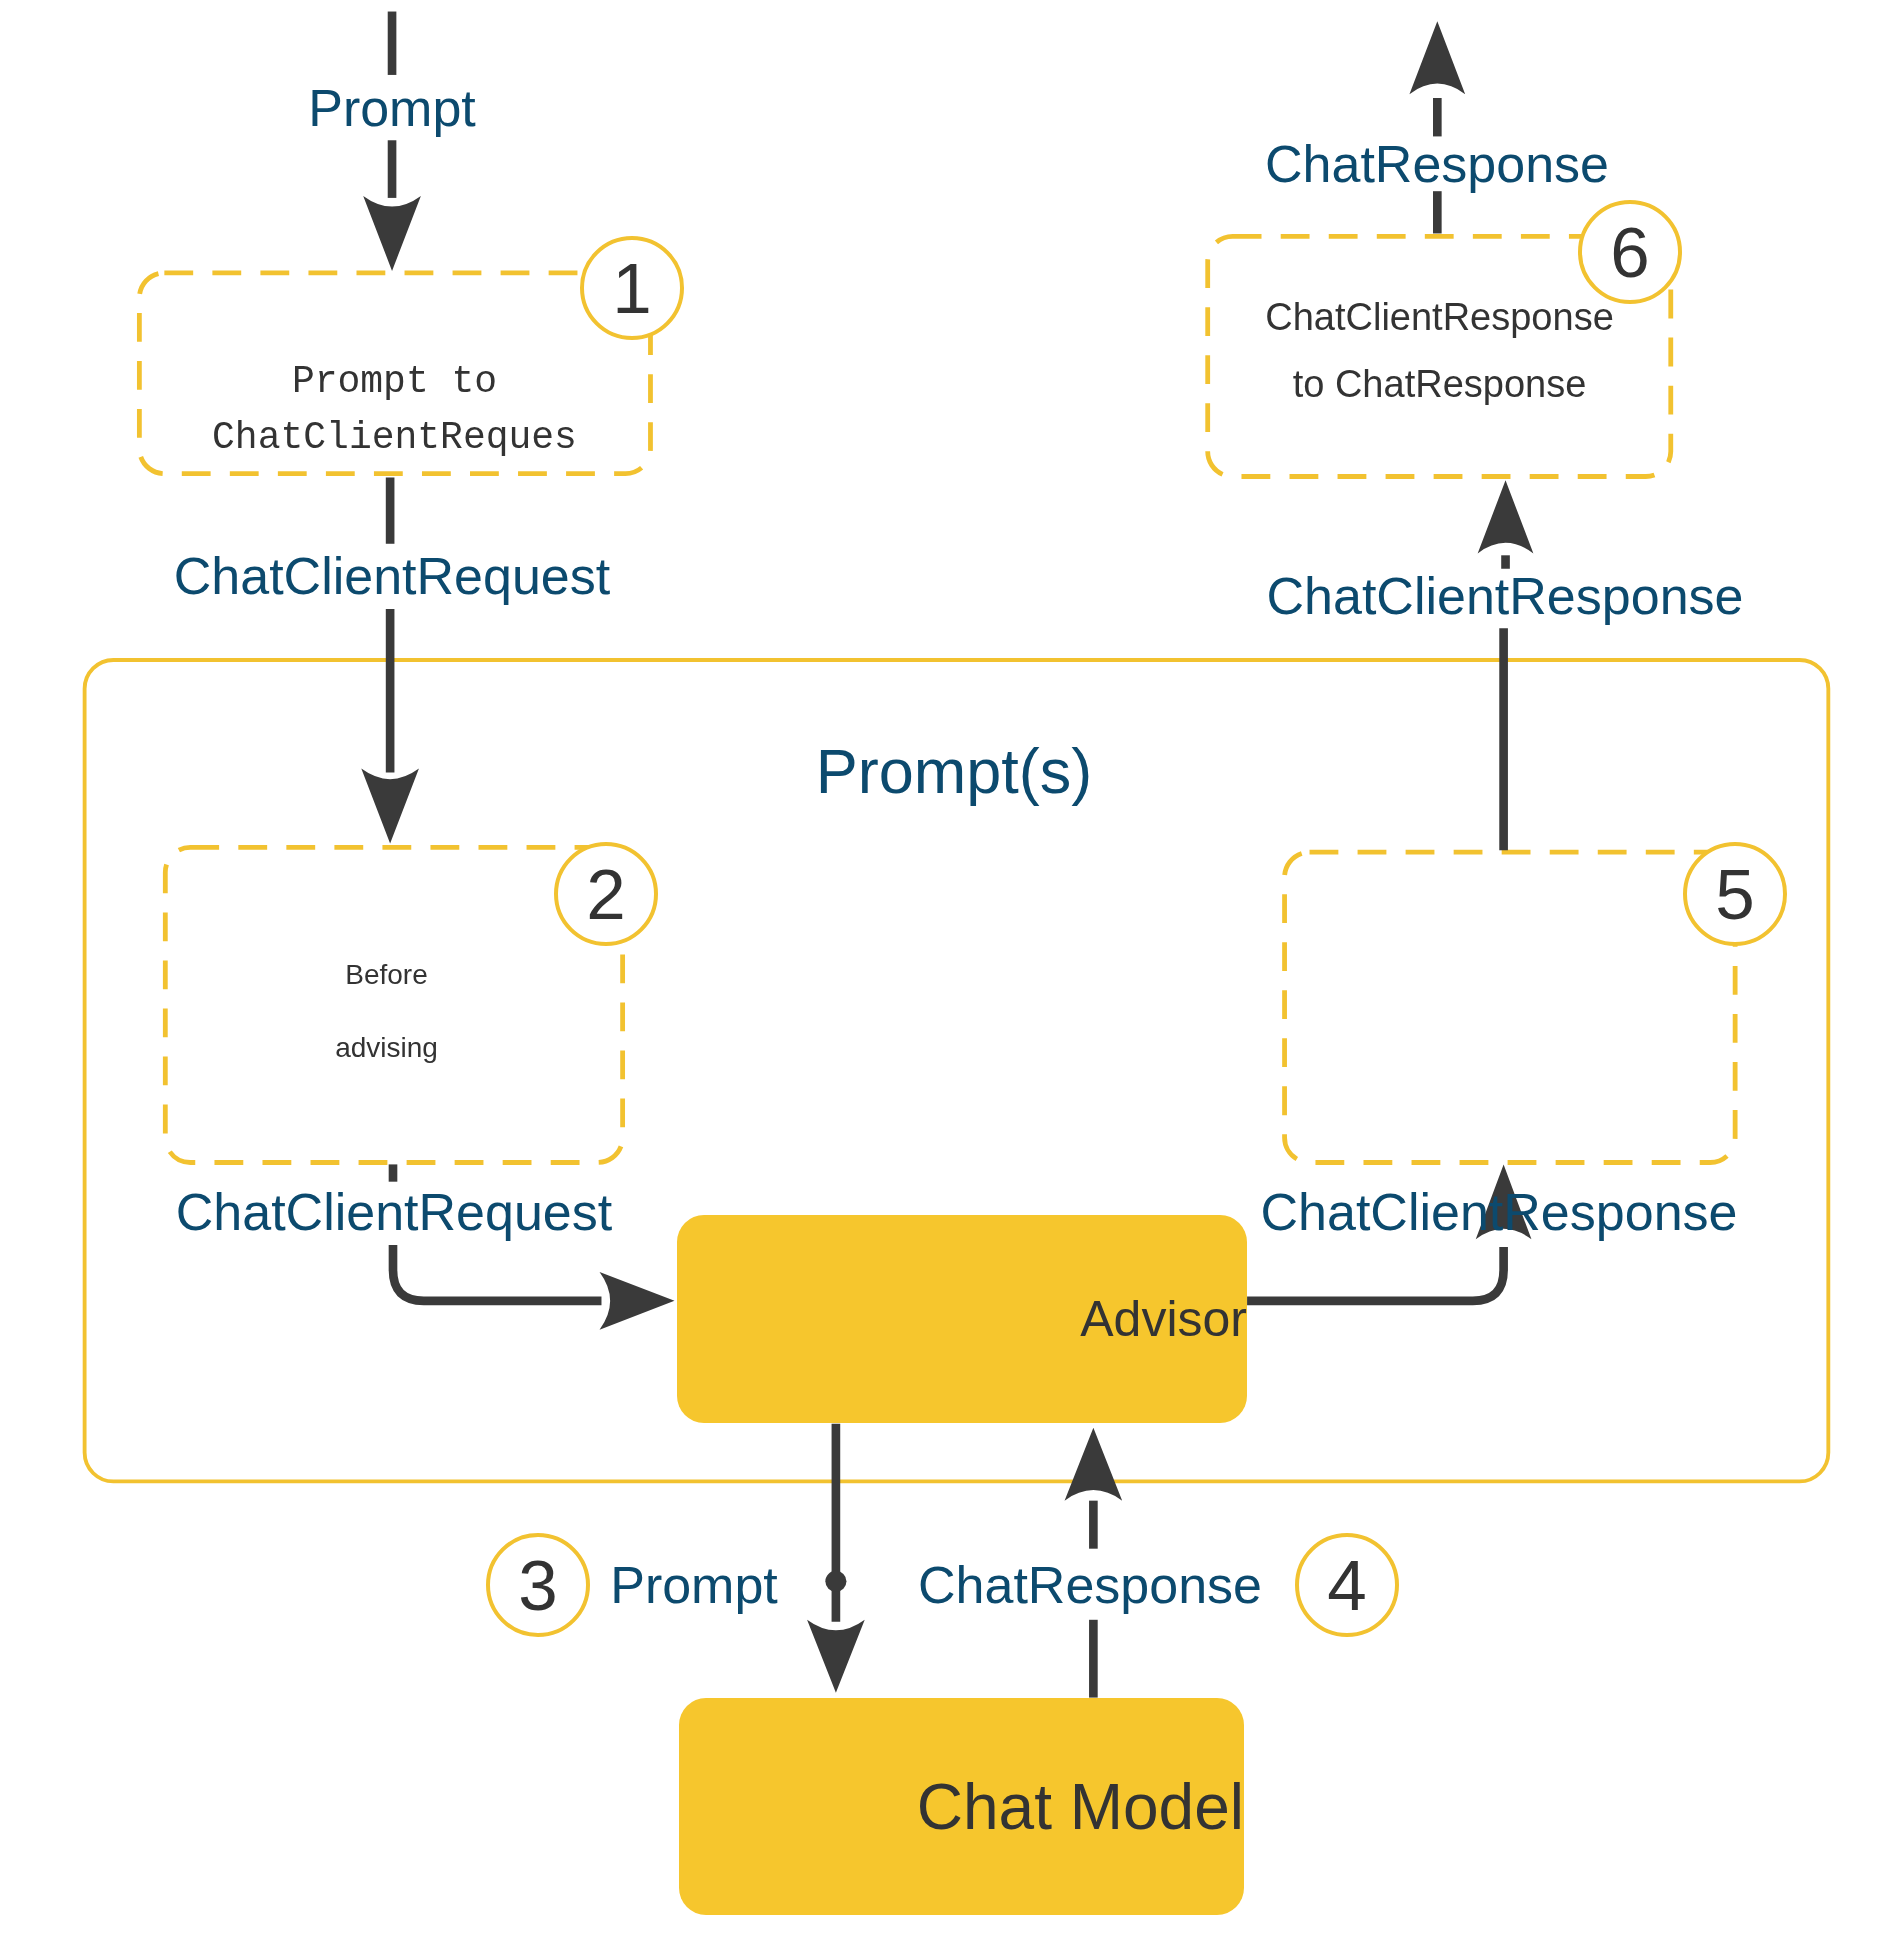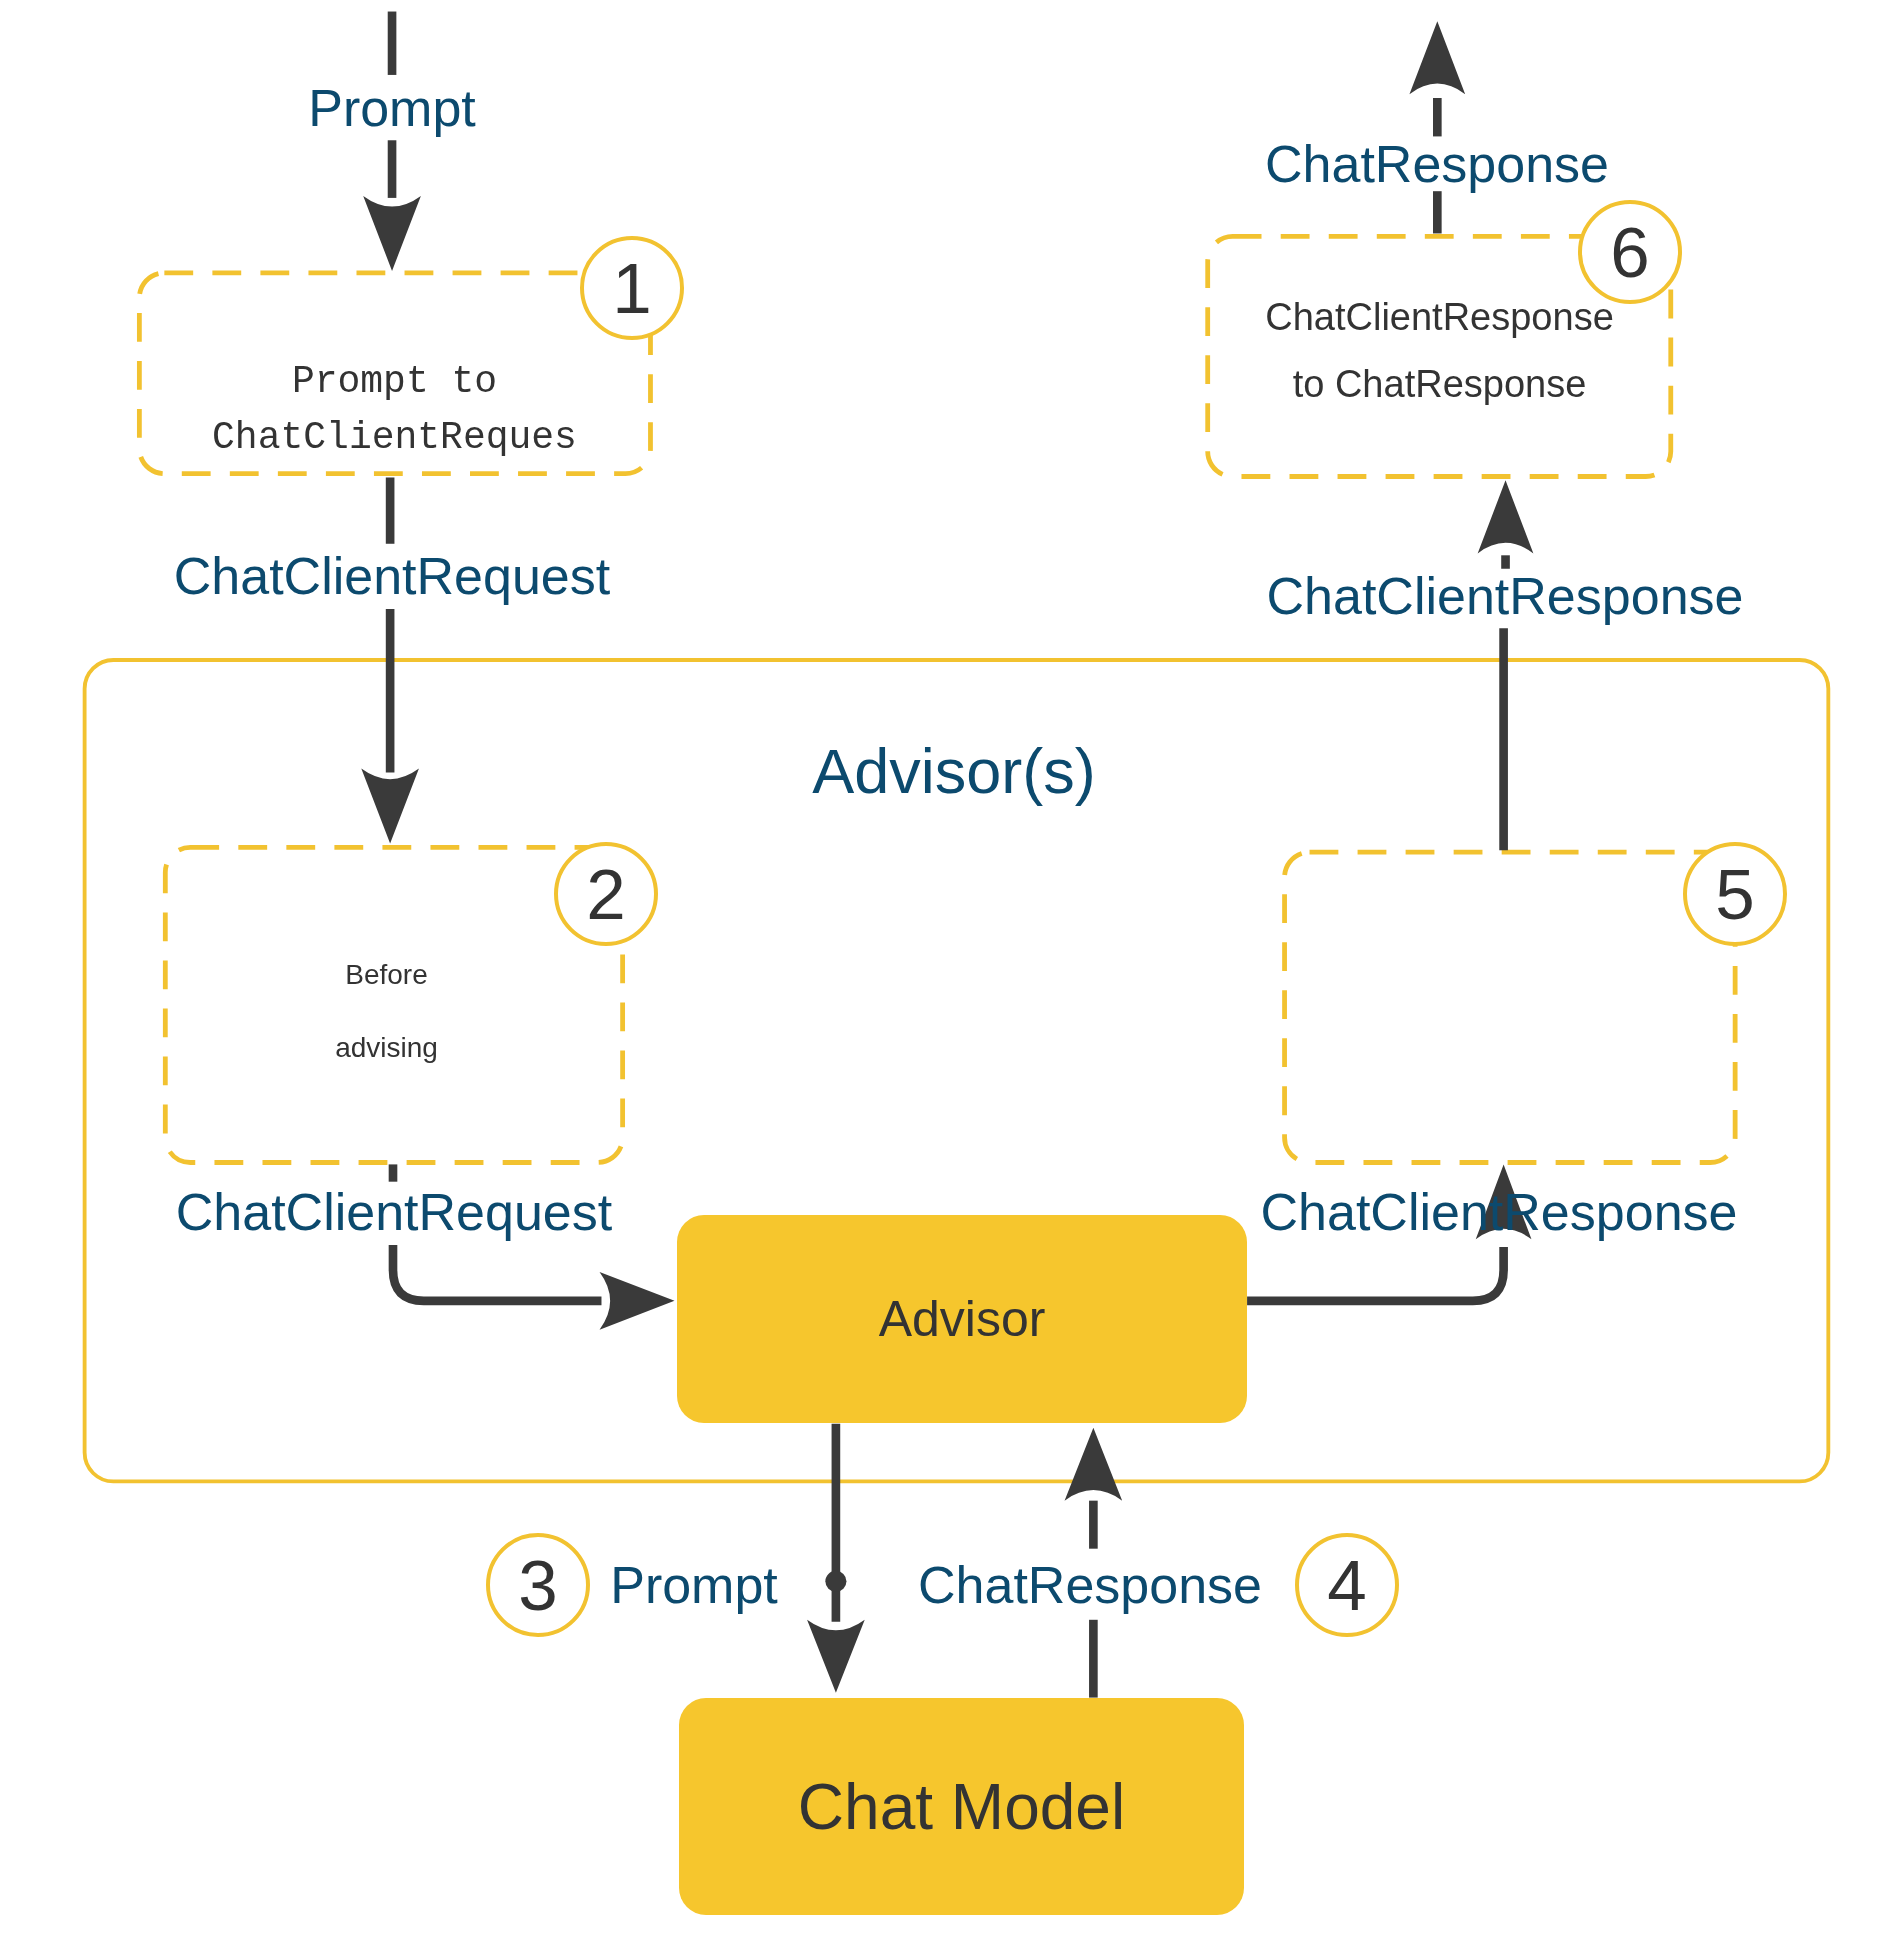--- a/index.html
+++ b/index.html
@@ -27,20 +27,21 @@
     align-items:center;justify-content:center;
     text-align:center;
     z-index:1;
     color:#333333;
   }
   .node .ln{display:block;}
   .dashed-node{background:transparent;}
   .fill-node{
     background:#F6C62D;
     border-radius:27px;
+    align-items:flex-end;
   }
   .badge{
     position:absolute;
     width:104px;height:104px;
     border:4.8px solid #F2C230;
     border-radius:50%;
     background:#ffffff;
     display:flex;align-items:center;justify-content:center;
     font-size:71px;
     color:#333333;
@@ -127,21 +128,21 @@
   </div>
 
   <div class="node fill-node" style="left:677px;top:1215px;width:570px;height:208px;font-size:50px;line-height:83px;">
     <span class="ln">Advisor</span>
   </div>
 
   <div class="node fill-node" style="left:679px;top:1698px;width:565px;height:217px;font-size:64px;">
     <span class="ln">Chat Model</span>
   </div>
 
-  <div class="lbl container-title" style="left:954px;top:771px;">Advisor(s)</div>
+  <div class="lbl container-title" style="left:954px;top:771px;">Prompt(s)</div>
 
   <div class="lbl edge-label" style="left:392px;top:108px;">Prompt</div>
   <div class="lbl edge-label" style="left:392px;top:576px;">ChatClientRequest</div>
   <div class="lbl edge-label" style="left:394px;top:1212px;">ChatClientRequest</div>
   <div class="lbl edge-label" style="left:1499px;top:1212px;">ChatClientResponse</div>
   <div class="lbl edge-label" style="left:1505px;top:596px;">ChatClientResponse</div>
   <div class="lbl edge-label" style="left:1437px;top:164px;">ChatResponse</div>
   <div class="lbl edge-label" style="left:694px;top:1585px;">Prompt</div>
   <div class="lbl edge-label" style="left:1090px;top:1585px;">ChatResponse</div>
 

